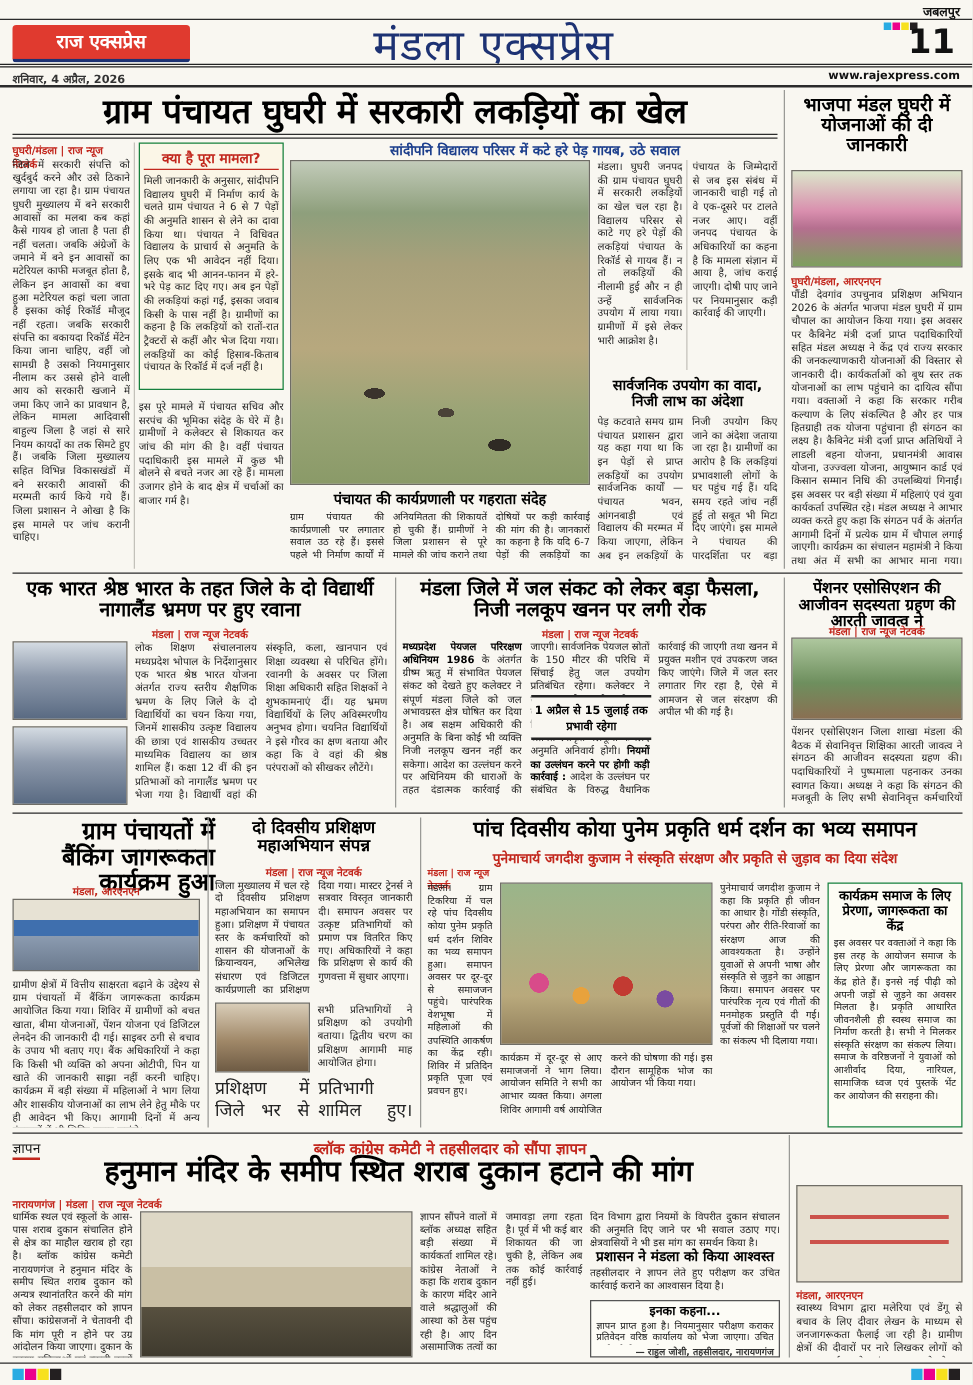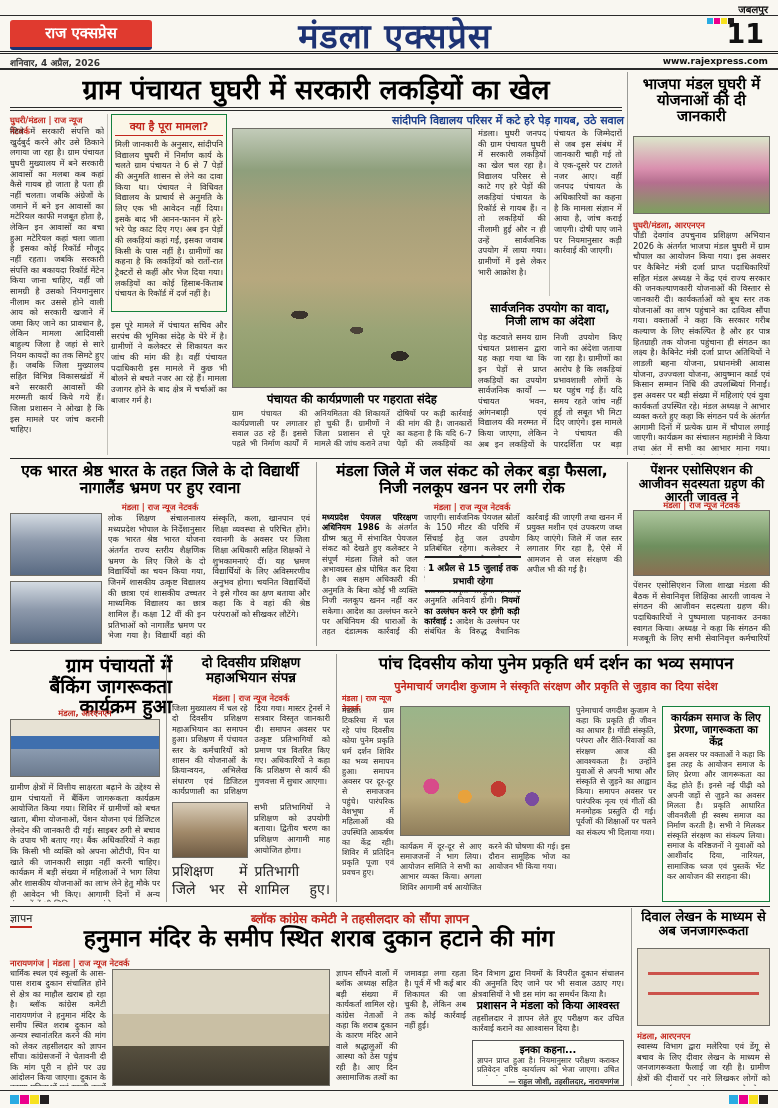--- a/index.html
+++ b/index.html
@@ -7,21 +7,21 @@
          font-family:"DejaVu Sans",sans-serif;color:#1a1a1a;overflow:hidden;}
   .abs{position:absolute;}
   .rule{background:#2b2b2b;height:1px;}
   .rule2{background:#2b2b2b;height:2px;}
   .vr{background:#9a9a96;width:1px;}
   .hairline{background:#c3c1ba;width:1px;}
   .city{top:2px;right:10px;font-size:10px;font-weight:bold;color:#111;}
   .logo{top:20px;left:10px;width:142px;height:27px;background:#e03a2f;color:#fff;
         font-weight:bold;font-size:15px;line-height:27px;text-align:center;border-radius:3px;
         border-bottom:3px solid #1d3273;}
-  .masthead{top:12px;left:160px;width:470px;text-align:center;font-size:34px;font-weight:bold;
+  .masthead{top:12px;left:160px;width:470px;text-align:center;font-size:34px;font-weight:normal;
             color:#1d3273;letter-spacing:1px;}
   .pagenum{top:18px;right:14px;font-size:27px;font-weight:bold;color:#111;}
   .regmarks{display:flex;gap:1px;}
   .regmarks i{display:block;width:6px;height:6px;}
   .rm-c{background:#29abe2}.rm-m{background:#ec008c}.rm-y{background:#f7e11e}.rm-k{background:#231f20}
   .dateline{top:56px;left:10px;font-size:9px;font-weight:bold;color:#333;}
   .website{top:56px;right:10px;font-size:9px;font-weight:bold;color:#111;}
   .h-lead{font-weight:bold;color:#000;line-height:1.08;}
   .body{font-size:8.2px;line-height:1.3;text-align:justify;color:#222;overflow:hidden;}
   .body .b{font-weight:bold;color:#000;}
@@ -87,21 +87,21 @@
   <div class="abs byline" style="top:114px;left:10px;width:94px">घुघरी/मंडला | राज न्यूज नेटवर्क</div>
   <div class="abs body" style="top:126px;left:10px;width:94px;height:329px">जिले में सरकारी संपत्ति को खुर्दबुर्द करने और उसे ठिकाने लगाया जा रहा है। ग्राम पंचायत घुघरी मुख्यालय में बने सरकारी आवासों का मलबा कब कहां कैसे गायब हो जाता है पता ही नहीं चलता। जबकि अंग्रेजों के जमाने में बने इन आवासों का मटेरियल काफी मजबूत होता है, लेकिन इन आवासों का बचा हुआ मटेरियल कहां चला जाता है इसका कोई रिकॉर्ड मौजूद नहीं रहता। जबकि सरकारी संपत्ति का बकायदा रिकॉर्ड मेंटेन किया जाना चाहिए, वहीं जो सामग्री है उसको नियमानुसार नीलाम कर उससे होने वाली आय को सरकारी खजाने में जमा किए जाने का प्रावधान है, लेकिन मामला आदिवासी बाहुल्य जिला है जहां से सारे नियम कायदों का तक सिमटे हुए हैं। जबकि जिला मुख्यालय सहित विभिन्न विकासखंडों में बने सरकारी आवासों की मरम्मती कार्य किये गये हैं। जिला प्रशासन ने ओखा है कि इस मामले पर जांच करानी चाहिए।</div>
   <div class="abs hairline" style="top:114px;left:107px;height:341px"></div>
 
   <div class="abs boxed" style="top:114px;left:111px;width:116px;height:198px;padding:3px">
     <div class="box-title" style="font-size:11px;border-bottom:1px solid #c2271d;padding-bottom:2px;margin-bottom:3px">क्या है पूरा मामला?</div>
     <div class="body" style="height:165px">मिली जानकारी के अनुसार, सांदीपनि विद्यालय घुघरी में निर्माण कार्य के चलते ग्राम पंचायत ने 6 से 7 पेड़ों की अनुमति शासन से लेने का दावा किया था। पंचायत ने विधिवत विद्यालय के प्राचार्य से अनुमति के लिए एक भी आवेदन नहीं दिया। इसके बाद भी आनन-फानन में हरे-भरे पेड़ काट दिए गए। अब इन पेड़ों की लकड़ियां कहां गईं, इसका जवाब किसी के पास नहीं है। ग्रामीणों का कहना है कि लकड़ियों को रातों-रात ट्रैक्टरों से कहीं और भेज दिया गया। लकड़ियों का कोई हिसाब-किताब पंचायत के रिकॉर्ड में दर्ज नहीं है।</div>
   </div>
   <div class="abs body" style="top:320px;left:111px;width:116px;height:135px">इस पूरे मामले में पंचायत सचिव और सरपंच की भूमिका संदेह के घेरे में है। ग्रामीणों ने कलेक्टर से शिकायत कर जांच की मांग की है। वहीं पंचायत पदाधिकारी इस मामले में कुछ भी बोलने से बचते नजर आ रहे हैं। मामला उजागर होने के बाद क्षेत्र में चर्चाओं का बाजार गर्म है।</div>
 
-  <div class="abs caption" style="top:112px;left:232px;width:392px;font-size:11px;text-align:right">सांदीपनि विद्यालय परिसर में कटे हरे पेड़ गायब, उठे सवाल</div>
+  <div class="abs caption" style="top:112px;left:232px;width:392px;font-size:11px;text-align:center">सांदीपनि विद्यालय परिसर में कटे हरे पेड़ गायब, उठे सवाल</div>
   <div class="abs photo ph-field" style="top:128px;left:232px;width:240px;height:260px"></div>
 
   <div class="abs body" style="top:128px;left:478px;width:68px;height:168px">मंडला। घुघरी जनपद की ग्राम पंचायत घुघरी में सरकारी लकड़ियों का खेल चल रहा है। विद्यालय परिसर से काटे गए हरे पेड़ों की लकड़ियां पंचायत के रिकॉर्ड से गायब हैं। न तो लकड़ियों की नीलामी हुई और न ही उन्हें सार्वजनिक उपयोग में लाया गया। ग्रामीणों में इसे लेकर भारी आक्रोश है।</div>
   <div class="abs hairline" style="top:128px;left:549px;height:168px"></div>
   <div class="abs body" style="top:128px;left:554px;width:68px;height:168px">पंचायत के जिम्मेदारों से जब इस संबंध में जानकारी चाही गई तो वे एक-दूसरे पर टालते नजर आए। वहीं जनपद पंचायत के अधिकारियों का कहना है कि मामला संज्ञान में आया है, जांच कराई जाएगी। दोषी पाए जाने पर नियमानुसार कड़ी कार्रवाई की जाएगी।</div>
 
   <div class="abs sub" style="top:302px;left:478px;width:144px;font-size:11.5px">सार्वजनिक उपयोग का वादा, निजी लाभ का अंदेशा</div>
   <div class="abs body cols2" style="top:332px;left:478px;width:144px;height:123px">पेड़ कटवाते समय ग्राम पंचायत प्रशासन द्वारा यह कहा गया था कि इन पेड़ों से प्राप्त लकड़ियों का उपयोग सार्वजनिक कार्यों — पंचायत भवन, आंगनबाड़ी एवं विद्यालय की मरम्मत में किया जाएगा, लेकिन अब इन लकड़ियों के निजी उपयोग किए जाने का अंदेशा जताया जा रहा है। ग्रामीणों का आरोप है कि लकड़ियां प्रभावशाली लोगों के घर पहुंच गई हैं। यदि समय रहते जांच नहीं हुई तो सबूत भी मिटा दिए जाएंगे। इस मामले ने पंचायत की पारदर्शिता पर बड़ा सवाल खड़ा कर दिया है।</div>
 
   <div class="abs sub" style="top:393px;left:232px;width:240px;font-size:11.5px">पंचायत की कार्यप्रणाली पर गहराता संदेह</div>
@@ -185,21 +185,20 @@
   <div class="abs sub" style="top:1000px;left:472px;width:152px;font-size:11px">प्रशासन ने मंडला को किया आश्वस्त</div>
   <div class="abs body" style="top:1014px;left:472px;width:152px;height:24px;font-size:8px">तहसीलदार ने ज्ञापन लेते हुए परीक्षण कर उचित कार्रवाई कराने का आश्वासन दिया है।</div>
   <div class="abs quotebox" style="top:1040px;left:472px;width:152px;height:46px">
     <div class="sub" style="font-size:10px;text-align:center">इनका कहना...</div>
     <div class="body" style="height:20px;font-size:7.6px">ज्ञापन प्राप्त हुआ है। नियमानुसार परीक्षण कराकर प्रतिवेदन वरिष्ठ कार्यालय को भेजा जाएगा। उचित कार्रवाई की जाएगी।</div>
     <div class="attr">— राहुल जोशी, तहसीलदार, नारायणगंज</div>
   </div>
 
   <div class="abs vr" style="top:908px;left:631px;height:178px"></div>
 
-  <div class="abs h-lead" style="top:910px;left:637px;width:133px;font-size:13px;text-align:center">दिवाल लेखन के माध्यम से अब जनजागरूकता</div>
   <div class="abs photo ph-wall" style="top:948px;left:637px;width:133px;height:78px">
       <span class="scrawl"></span>
     </div>
   <div class="abs byline" style="top:1030px;left:637px;width:133px;text-align:left">मंडला, आरएनएन</div>
   <div class="abs body" style="top:1041px;left:637px;width:133px;height:45px">स्वास्थ्य विभाग द्वारा मलेरिया एवं डेंगू से बचाव के लिए दीवार लेखन के माध्यम से जनजागरूकता फैलाई जा रही है। ग्रामीण क्षेत्रों की दीवारों पर नारे लिखकर लोगों को साफ-सफाई रखने एवं जलभराव रोकने का संदेश दिया जा रहा है।</div>
 
   <div class="abs rule" style="top:1090px;left:0;width:778px"></div>
   <div class="abs regmarks" style="top:1095px;left:10px">
     <i class="rm-c" style="width:9px;height:9px"></i>
       <i class="rm-m" style="width:9px;height:9px"></i>

